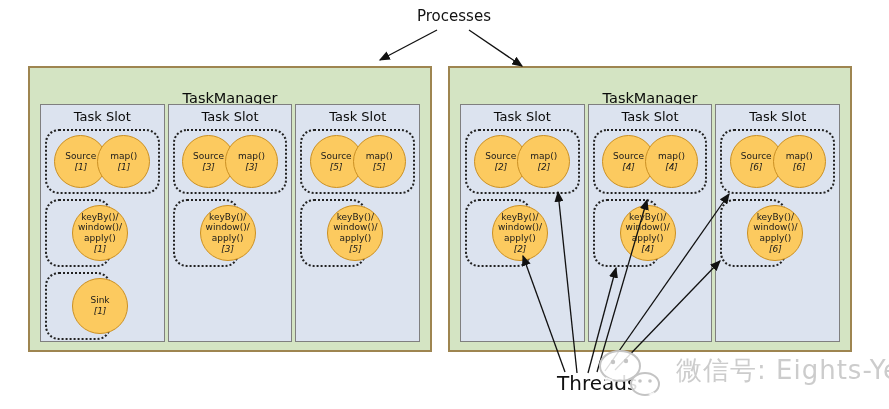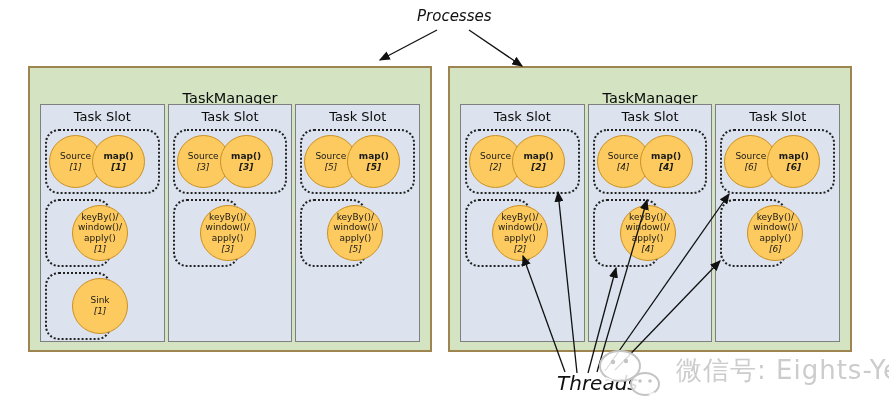--- a/index.html
+++ b/index.html
@@ -1,45 +1,45 @@
 <!DOCTYPE html>
 <html><head>
 <meta charset="utf-8">
 <style>
   html,body{margin:0;padding:0;background:#fff;}
   .canvas{
     position:relative;width:889px;height:409px;background:#ffffff;overflow:hidden;
     font-family:"DejaVu Sans","Liberation Sans",sans-serif;color:#111;
   }
-  .float-label{position:absolute;font-style:italic;font-size:15px;color:#111;white-space:nowrap;}
+  .float-label{position:absolute;font-size:15px;color:#111;white-space:nowrap;}
   .overlay{position:absolute;left:0;top:0;width:889px;height:409px;z-index:5;pointer-events:none;}
   .tm{
     position:absolute;top:66px;width:404px;height:286px;box-sizing:border-box;
     background:#d4e4c3;border:2px solid #9e8550;
   }
   .tm-left{left:28px;} .tm-right{left:448px;}
   .tm-title{text-align:center;font-size:14.5px;padding-top:22px;color:#0a0a0a;}
   .slots{position:absolute;left:10px;right:10px;top:36px;bottom:8px;display:flex;gap:3px;}
   .slot{
     flex:1;background:#dce3ef;border:1px solid #7f7f7f;box-sizing:border-box;
     display:flex;flex-direction:column;min-width:0;
   }
   .slot-title{text-align:center;font-size:13px;margin-top:4px;color:#0a0a0a;}
   .group{
     border:2px dotted #222;border-radius:14px;margin:5px 4px 0 4px;
-    display:flex;align-items:center;padding:4px 2px;box-sizing:border-box;
+    display:flex;justify-content:center;align-items:center;padding:4px 2px;box-sizing:border-box;
   }
   .group.single{width:66px;margin-left:4px;justify-content:center;}
   .circle{
     border-radius:50%;background:#fcca5f;border:1px solid #cb9023;box-sizing:border-box;
     display:flex;flex-direction:column;justify-content:center;align-items:center;
     font-size:9px;line-height:1.18;text-align:center;color:#1a1a1a;flex-shrink:0;
   }
   .pair .circle{width:53px;height:53px;}
-  .circle.overlap{margin-left:-10px;font-weight:bold;}
+  .circle.overlap{margin-left:-10px;}
   .single .circle{width:56px;height:56px;margin-left:44px;}
   .sub{font-style:italic;}
   .watermark-text{
     position:absolute;left:676px;top:353px;font-size:26px;color:#cccccc;
     letter-spacing:1px;white-space:nowrap;text-shadow:1px 1px 0 #ffffff;z-index:7;
   }
   .wechat-icon{position:absolute;left:592px;top:348px;z-index:6;}
 </style>
 </head>
 <body>

